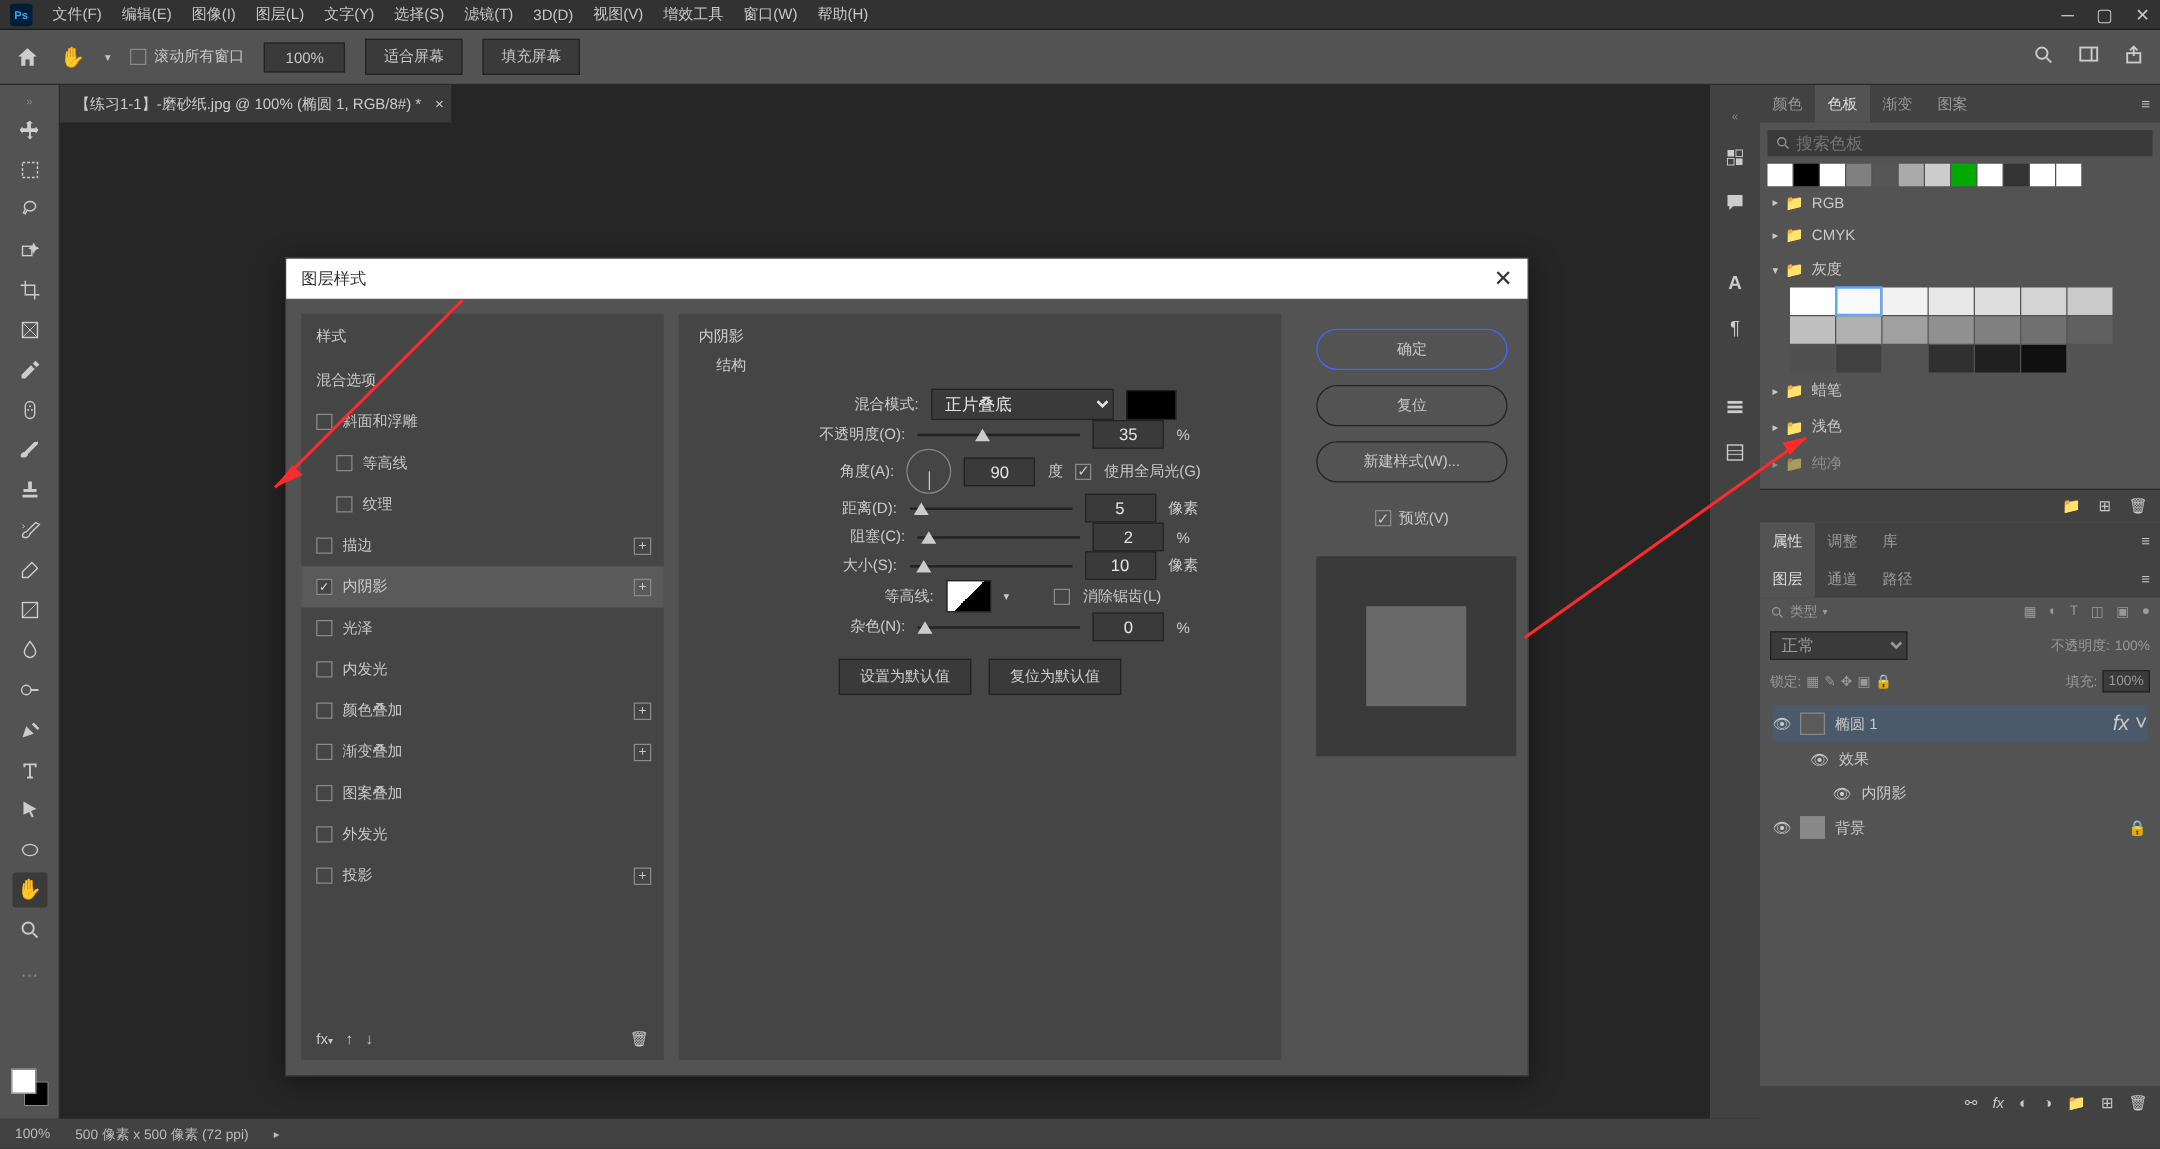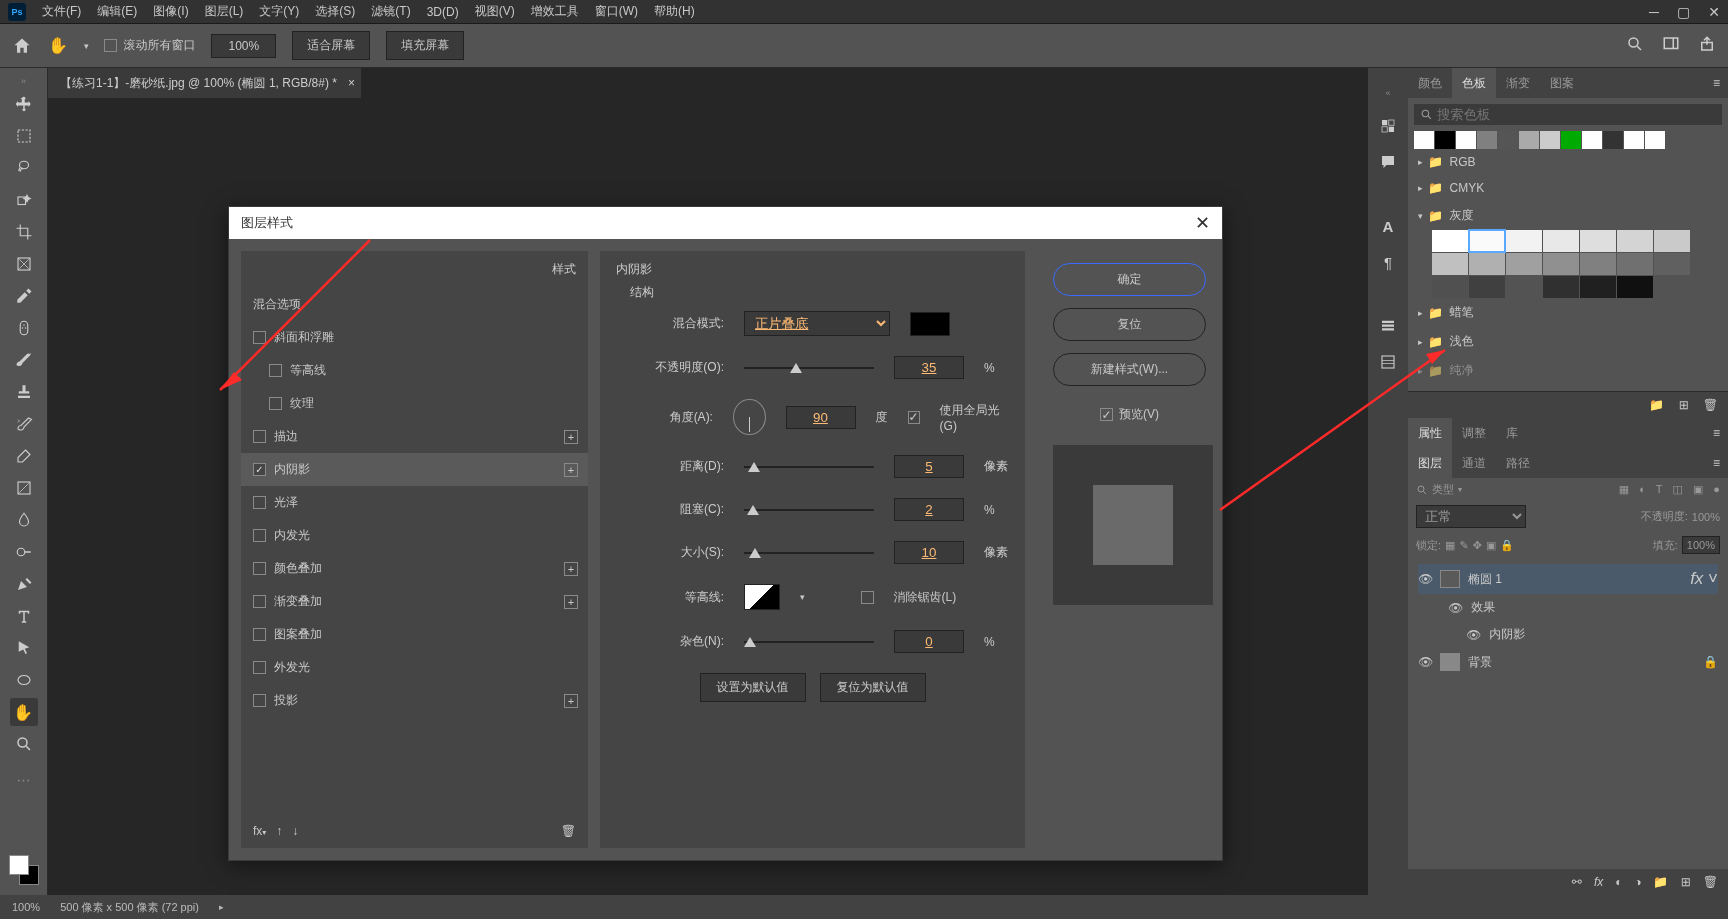--- a/index.html
+++ b/index.html
@@ -36,42 +36,42 @@
 .canvas-wrap { flex: 1; background: #262626; position: relative; }
 .doc-tab { position: absolute; top: 0; left: 0; height: 30px; background: #3a3a3a; padding: 0 24px 0 12px; display: flex; align-items: center; color: #ccc; font-size: 12px; }
 .doc-tab .close { position: absolute; right: 6px; }
 
 
 .dialog { position: absolute; left: 180px; top: 138px; width: 995px; height: 655px; background: #535353; border: 1px solid #3a3a3a; box-shadow: 0 4px 20px rgba(0,0,0,0.5); z-index: 100; }
 .dialog-title { height: 32px; background: #fff; color: #333; display: flex; align-items: center; padding: 0 12px; font-size: 13px; }
 .dialog-title .close-x { margin-left: auto; font-size: 18px; cursor: pointer; }
 .dialog-body { display: flex; height: calc(100% - 32px); }
 
-.styles-col { width: 347px; background: #454545; margin: 12px 0 12px 12px; display: flex; flex-direction: column; text-align: right; }
+.styles-col { width: 290px; background: #454545; margin: 12px 0 12px 12px; display: flex; flex-direction: column; }
 .styles-col .hdr { padding: 10px 12px; color: #ccc; }
 .styles-col .item { padding: 8px 12px; display: flex; align-items: center; gap: 8px; position: relative; }
 .styles-col .item.sel { background: #5a5a5a; }
 .styles-col .item .cb { width: 13px; height: 13px; border: 1px solid #8a8a8a; display: flex; align-items: center; justify-content: center; background: #454545; }
 .styles-col .item .cb.checked::after { content: "✓"; font-size: 10px; color: #ddd; }
 .styles-col .item .plus { position: absolute; right: 10px; width: 14px; height: 14px; border: 1px solid #8a8a8a; display: flex; align-items: center; justify-content: center; font-size: 11px; }
 .styles-col .item.indent { padding-left: 28px; }
 .styles-footer { margin-top: auto; padding: 10px 12px; display: flex; gap: 10px; align-items: center; }
 
 .settings-col { flex: 1; background: #454545; margin: 12px; padding: 10px 16px; }
 .settings-col h4 { font-weight: normal; color: #ccc; margin-bottom: 4px; }
 .section-label { color: #ccc; margin: 6px 0 10px 14px; }
-.form-row { display: flex; align-items: center; gap: 20px; margin-bottom: 20px; }
+.form-row { display: flex; align-items: center; gap: 10px; margin-bottom: 0; justify-content: center; }
 .form-row .lbl { width: 108px; text-align: right; color: #ccc; }
-.form-row select, .form-row input[type=text] { background: #3a3a3a; border: 1px solid #222; color: #fdba74; padding: 3px 6px; text-decoration: underline; }
+.form-row select, .form-row input[type=text] { background: #3a3a3a; border: 1px solid #222; color: #e5e5e5; padding: 3px 6px; }
 .form-row select { width: 146px; }
 .form-row .color-sw { width: 40px; height: 24px; background: #000; border: 1px solid #222; }
 .form-row .slider { width: 130px; height: 14px; position: relative; }
 .form-row .slider::before { content: ""; position: absolute; top: 6px; left: 0; right: 0; height: 2px; background: #222; }
 .form-row .slider .thumb { position: absolute; width: 0; height: 0; border-left: 6px solid transparent; border-right: 6px solid transparent; border-bottom: 10px solid #ccc; top: 2px; }
-.form-row .num { width: 70px; text-align: center; }
+.form-row .num { width: 57px; text-align: center; }
 .form-row .unit { color: #ccc; }
 .angle-dial { width: 36px; height: 36px; border: 1px solid #888; border-radius: 50%; position: relative; }
 .angle-dial::after { content: ""; position: absolute; left: 50%; top: 50%; width: 1px; height: 15px; background: #ccc; transform-origin: top; transform: rotate(0deg); }
 .btn-row { display: flex; gap: 14px; justify-content: center; margin-top: 14px; }
 .btn { background: #3a3a3a; border: 1px solid #222; padding: 5px 16px; color: #ccc; }
 .contour-sw { width: 36px; height: 26px; background: linear-gradient(135deg, #fff 50%, #000 50%); border: 1px solid #222; }
 
 .buttons-col { width: 185px; padding: 24px 16px; display: flex; flex-direction: column; gap: 12px; align-items: stretch; }
 .buttons-col .dlg-btn { padding: 7px; border-radius: 18px; border: 1px solid #222; text-align: center; background: #535353; }
 .buttons-col .dlg-btn.primary { border: 1px solid #3a6aff; }

